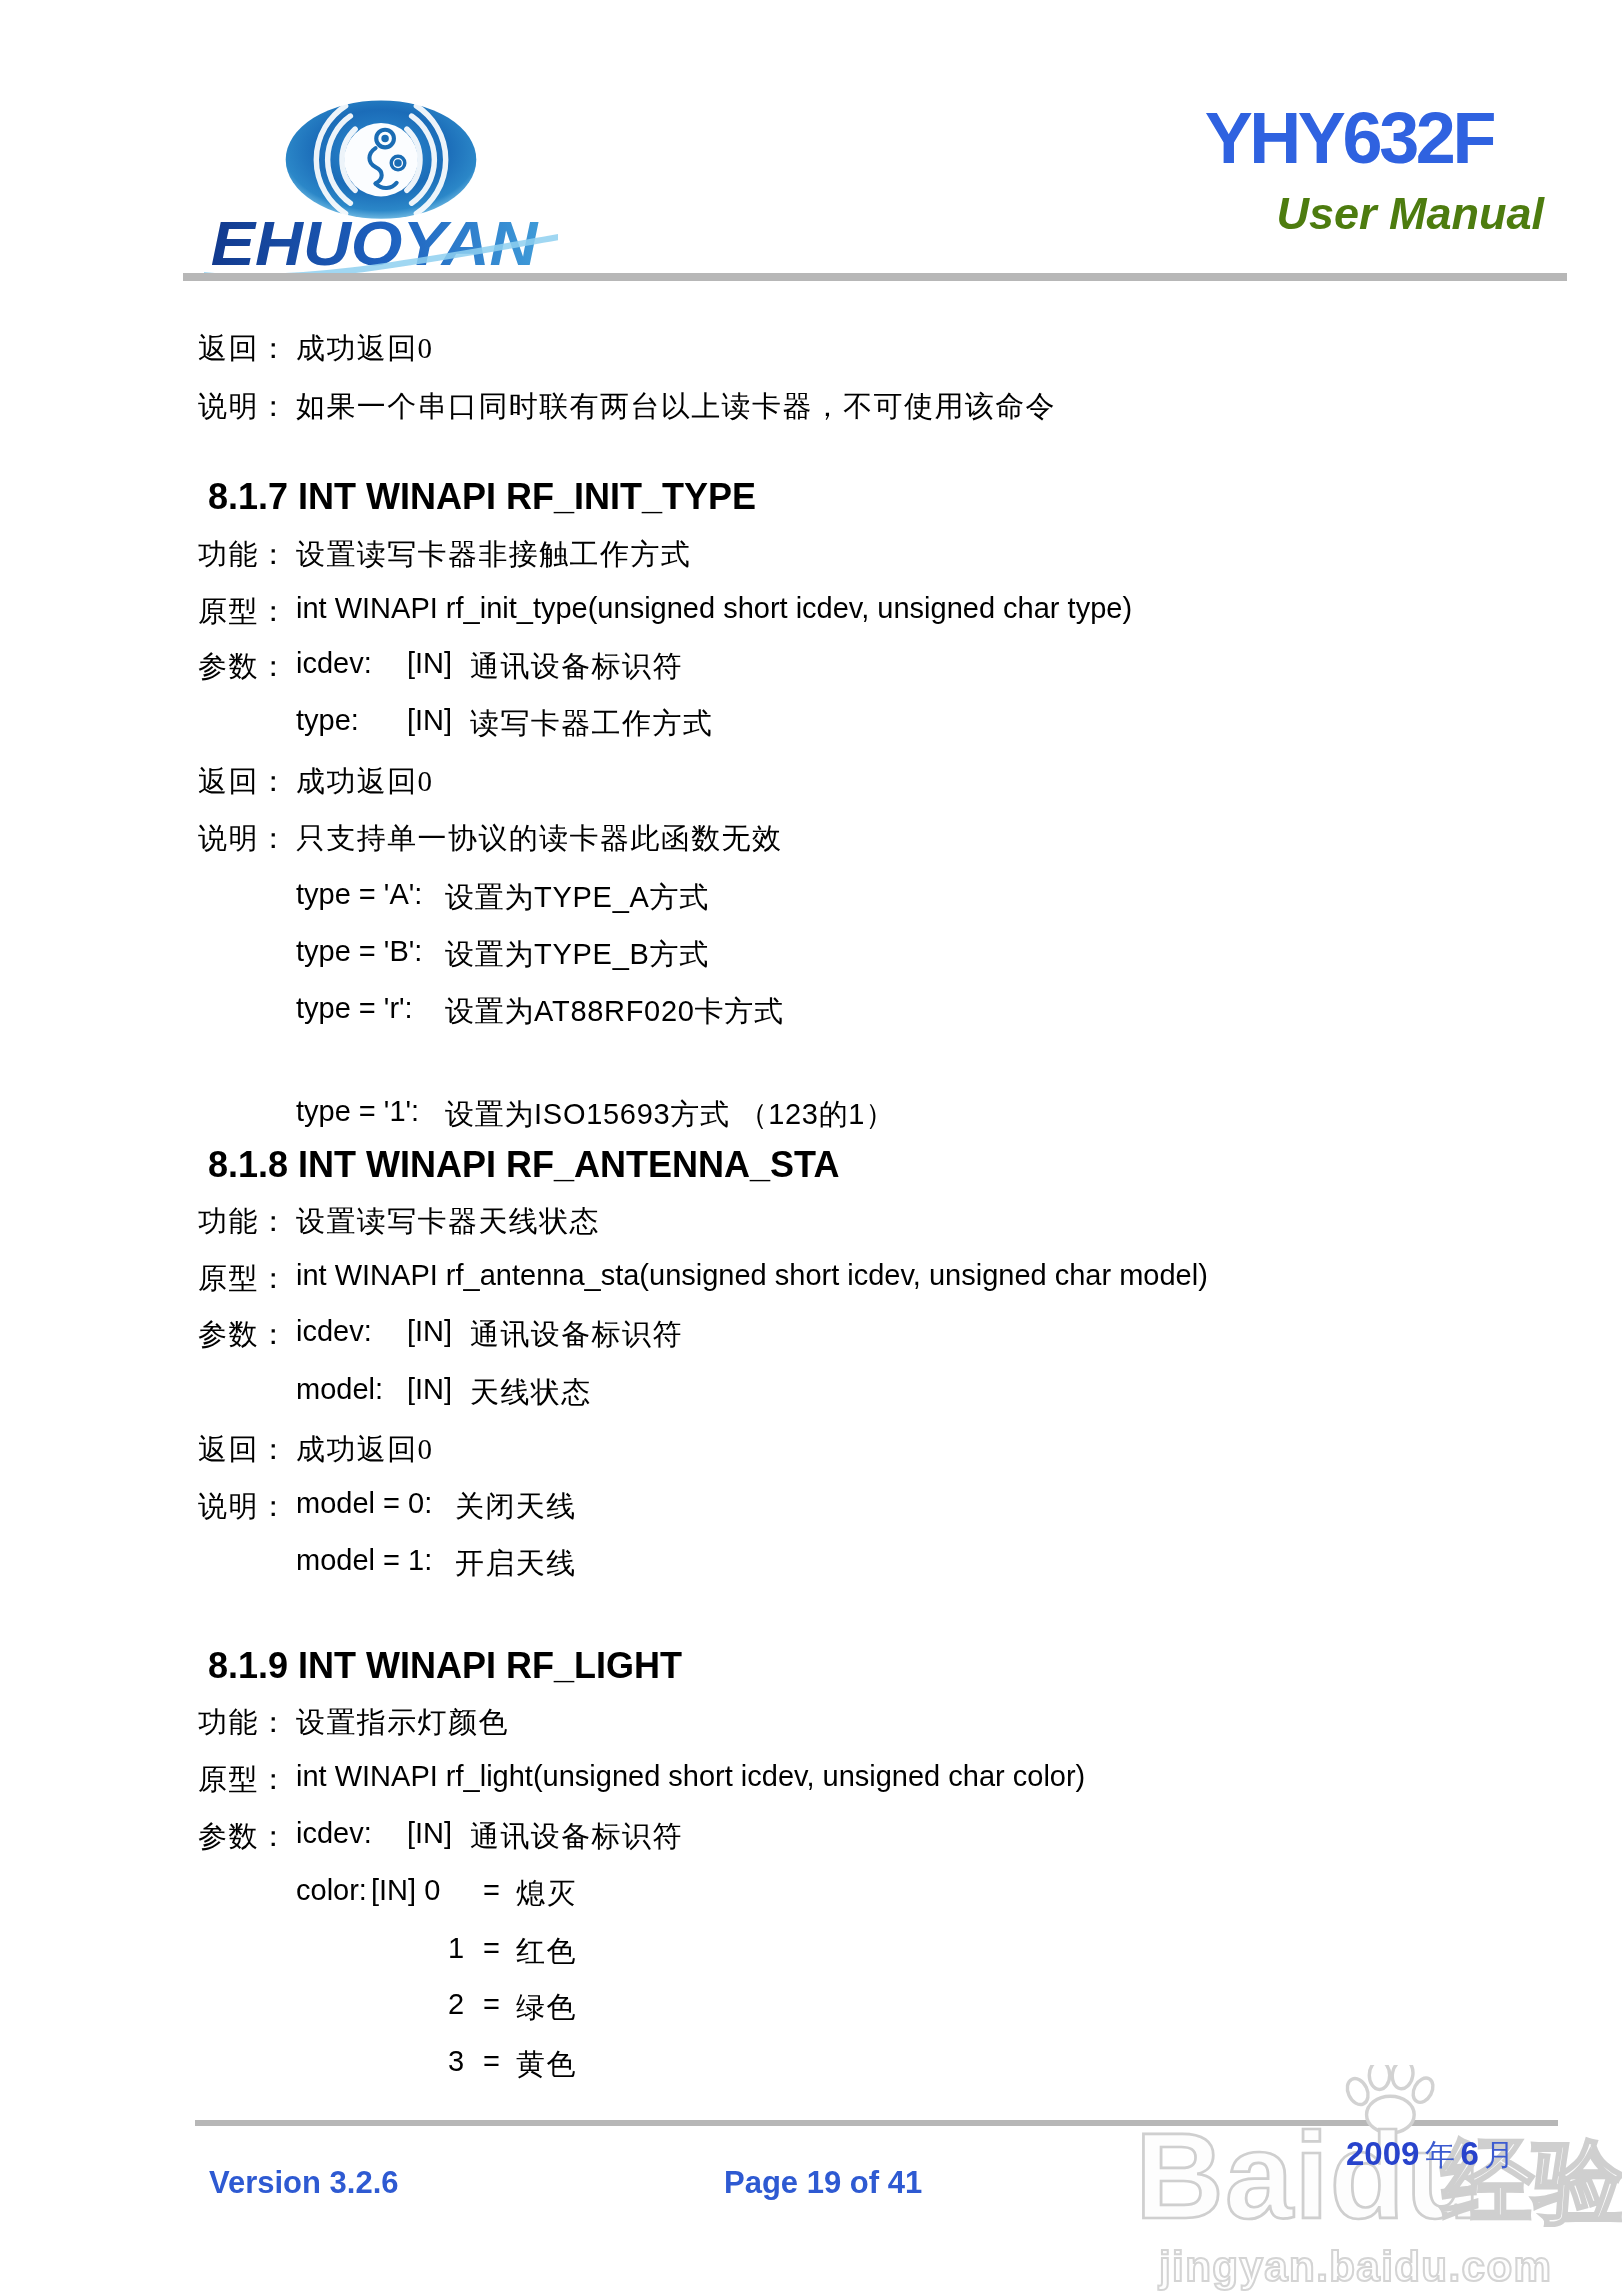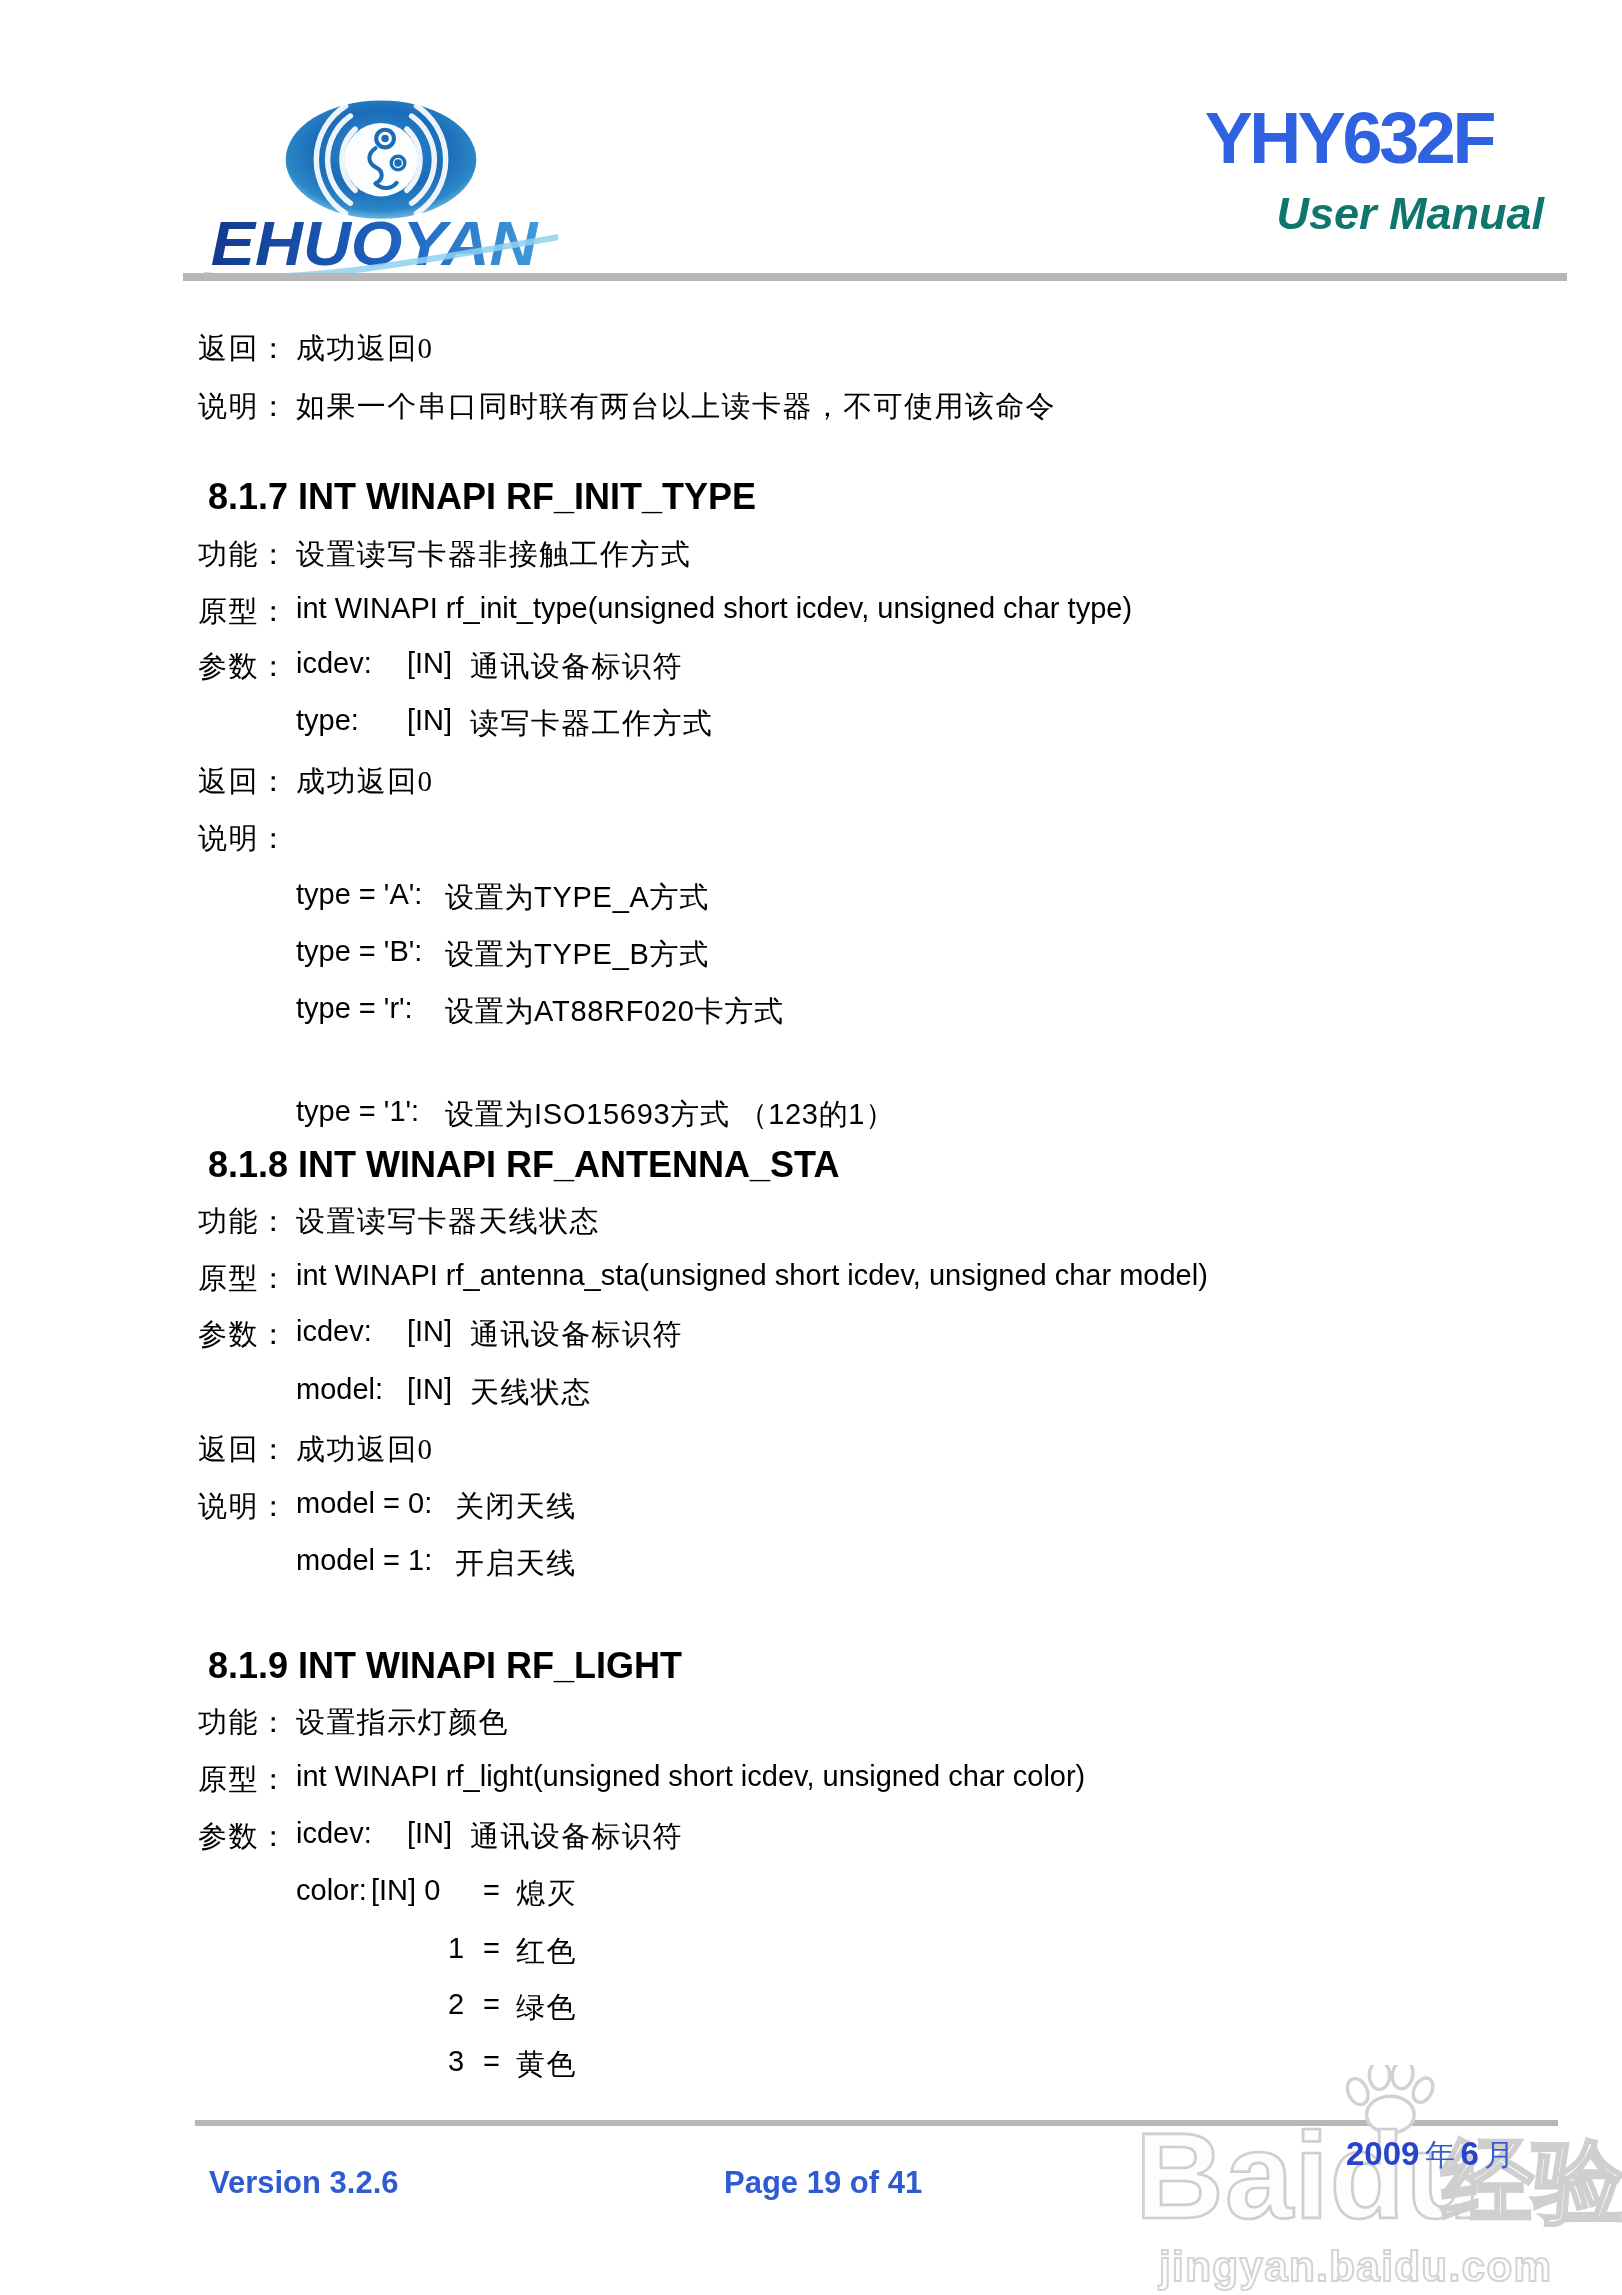--- a/index.html
+++ b/index.html
@@ -10,21 +10,21 @@
   
   #logo-svg{position:absolute; left:204px; top:46px;}
   #product-title{
     position:absolute; top:97px; right:130px;
     font-family:"Liberation Sans","DejaVu Sans",sans-serif;
     font-weight:bold; font-size:72px; letter-spacing:-3.4px; color:#2f62e0; white-space:nowrap;
   }
   #manual-subtitle{
     position:absolute; top:188px; right:79px;
     font-family:"Liberation Sans","DejaVu Sans",sans-serif;
-    font-weight:bold; font-style:italic; font-size:45px; color:#0f766e; white-space:nowrap;
+    font-weight:bold; font-style:italic; font-size:45px; color:#4d7c0f; white-space:nowrap;
   }
   #header-rule{position:absolute; left:183px; top:273px; width:1384px; height:8.2px; background:#b7b7b7;}
   
   .line{position:absolute; left:0; width:1623px; height:44px; font-size:29px; white-space:nowrap;}
   .line>span{position:absolute; top:0;}
   .zh{letter-spacing:1.4px;}
   .en{font-family:"Liberation Sans","DejaVu Sans",sans-serif; letter-spacing:0;}
   .mix{font-family:"Liberation Sans","DejaVu Sans",sans-serif; letter-spacing:0.7px;}
   .lbl{left:198px;}
   .txt{left:296px;}
@@ -142,20 +142,21 @@
       <span class="col-desc zh">读写卡器工作方式</span>
     </div>
 
     <div class="line" style="top:762px">
       <span class="lbl zh">返回：</span>
       <span class="txt zh">成功返回0</span>
     </div>
 
     <div class="line" style="top:819px">
       <span class="lbl zh">说明：</span>
+      <span class="txt zh">只支持单一协议的读卡器此函数无效</span>
     </div>
 
     <div class="line" style="top:878px">
       <span class="col-expr en">type = 'A':</span>
       <span class="col-cdesc mix">设置为TYPE_A方式</span>
     </div>
 
     <div class="line" style="top:935px">
       <span class="col-expr en">type = 'B':</span>
       <span class="col-cdesc mix">设置为TYPE_B方式</span>

